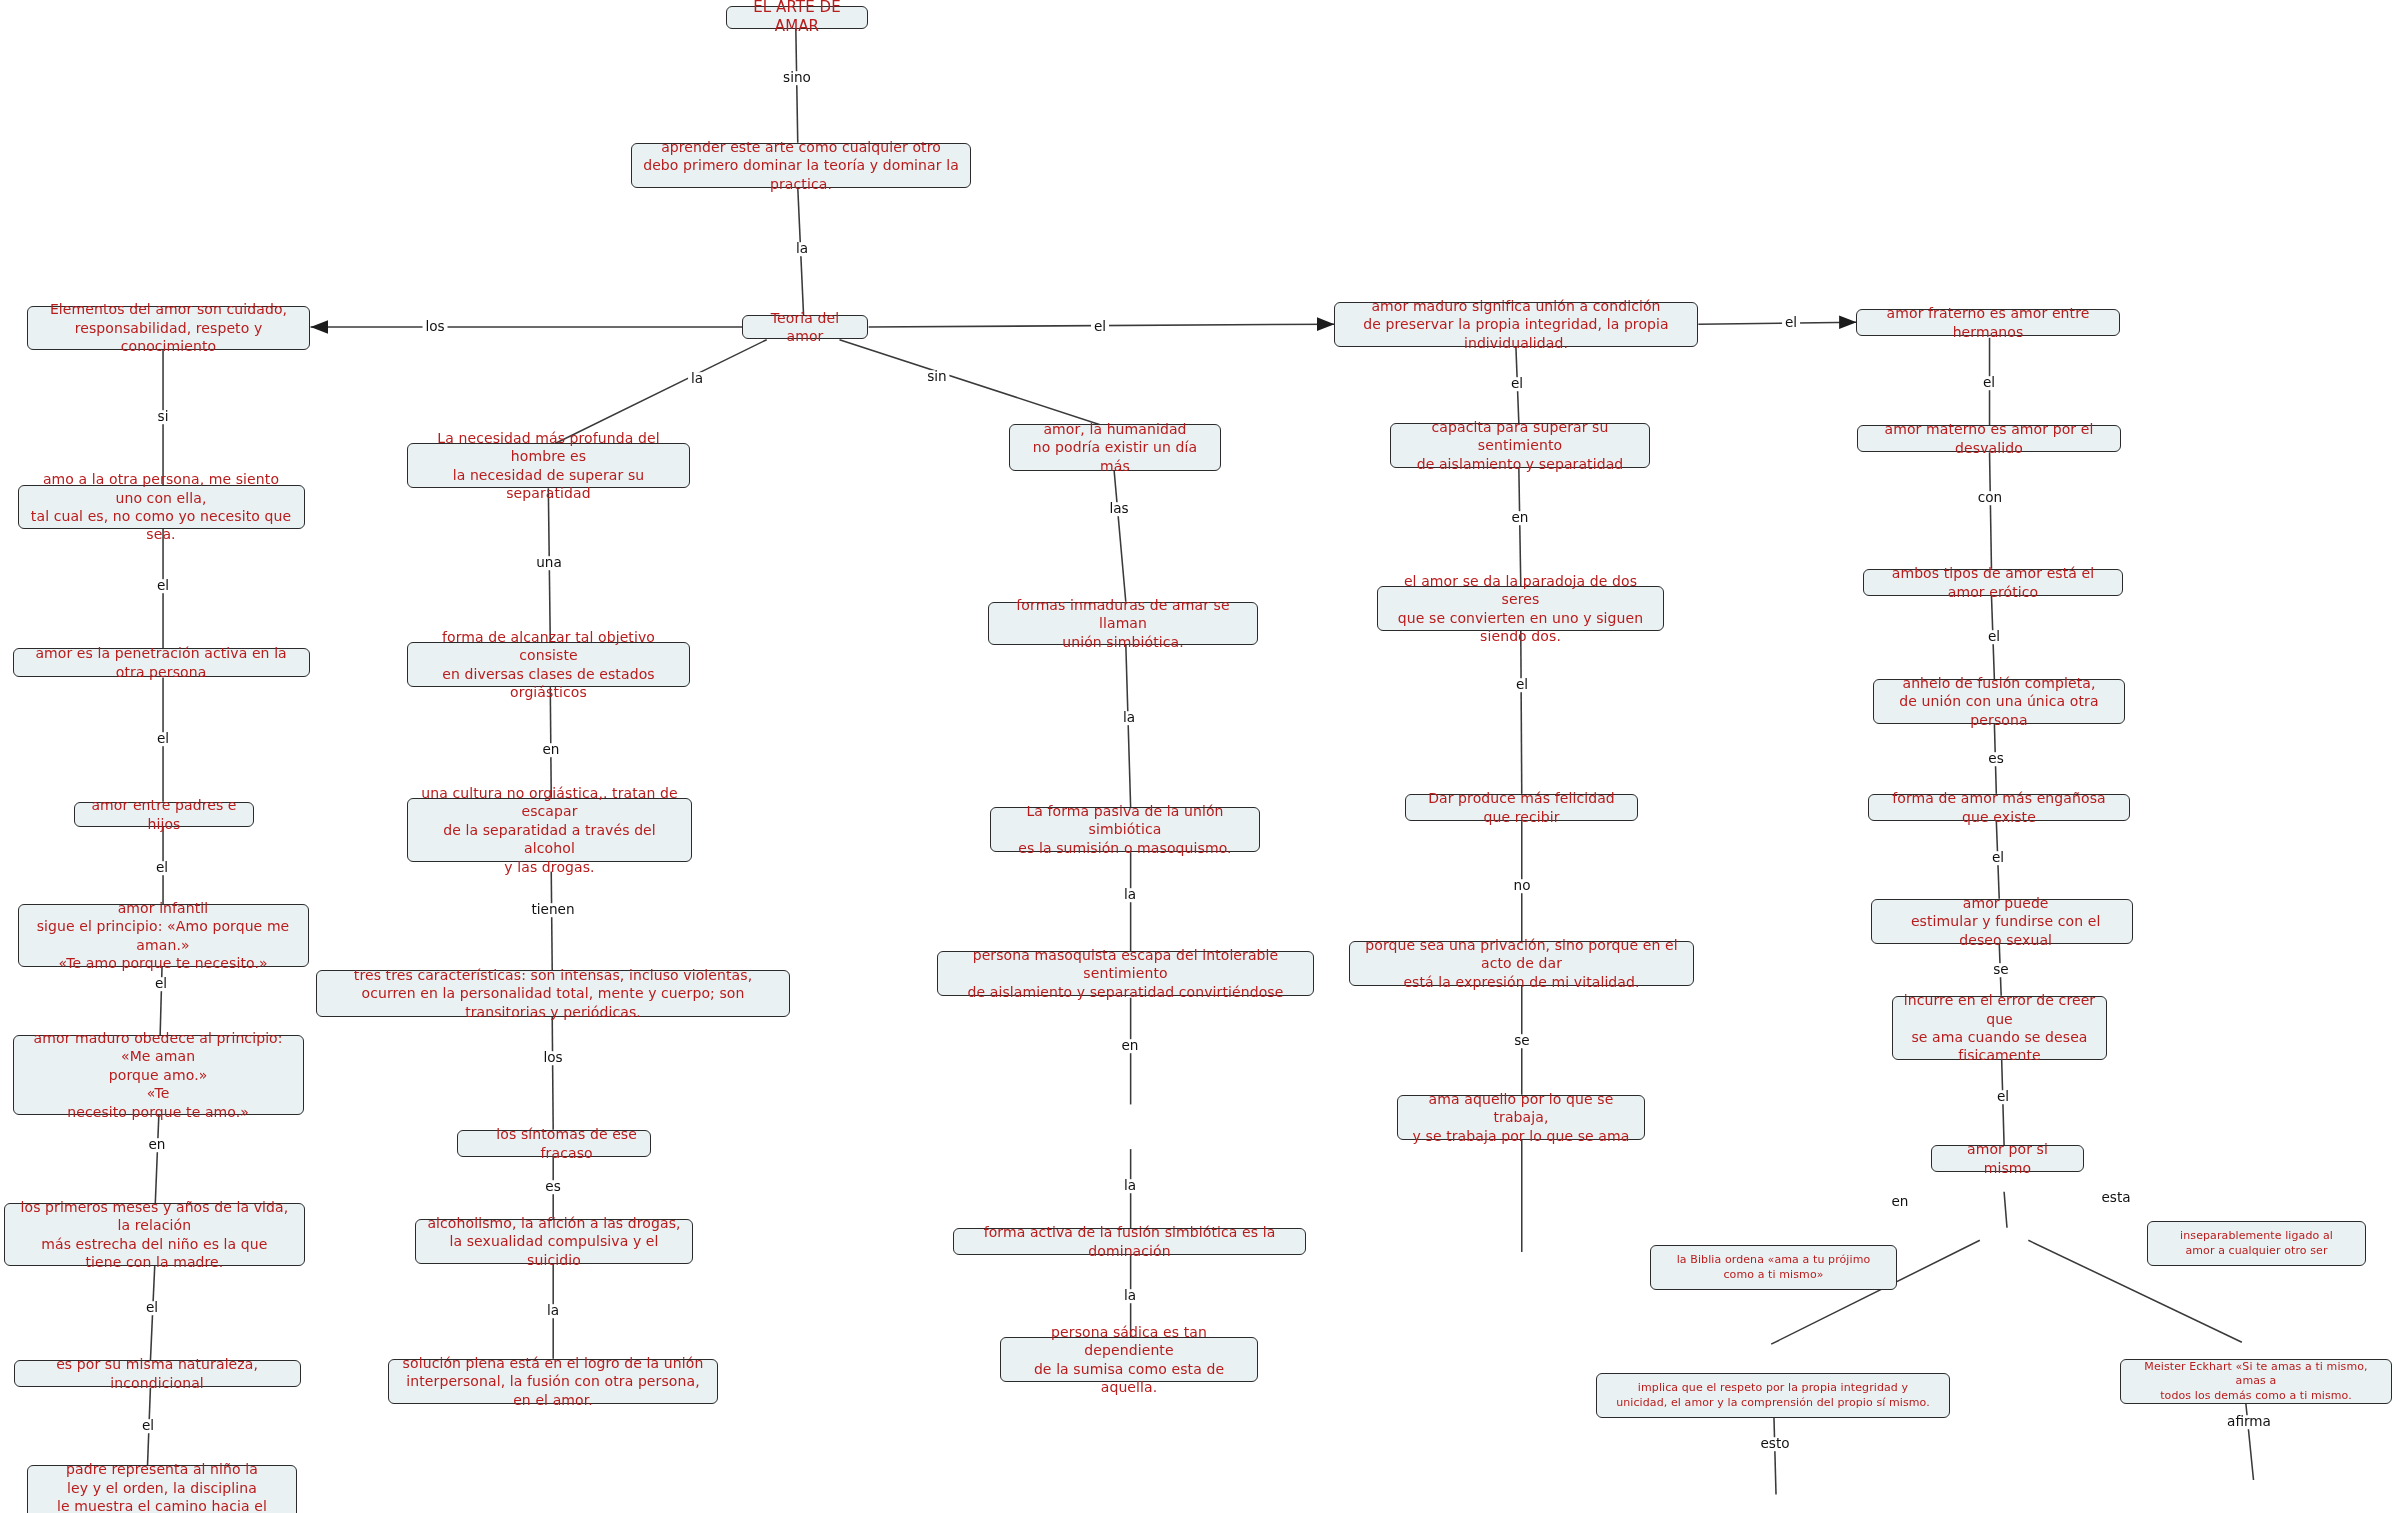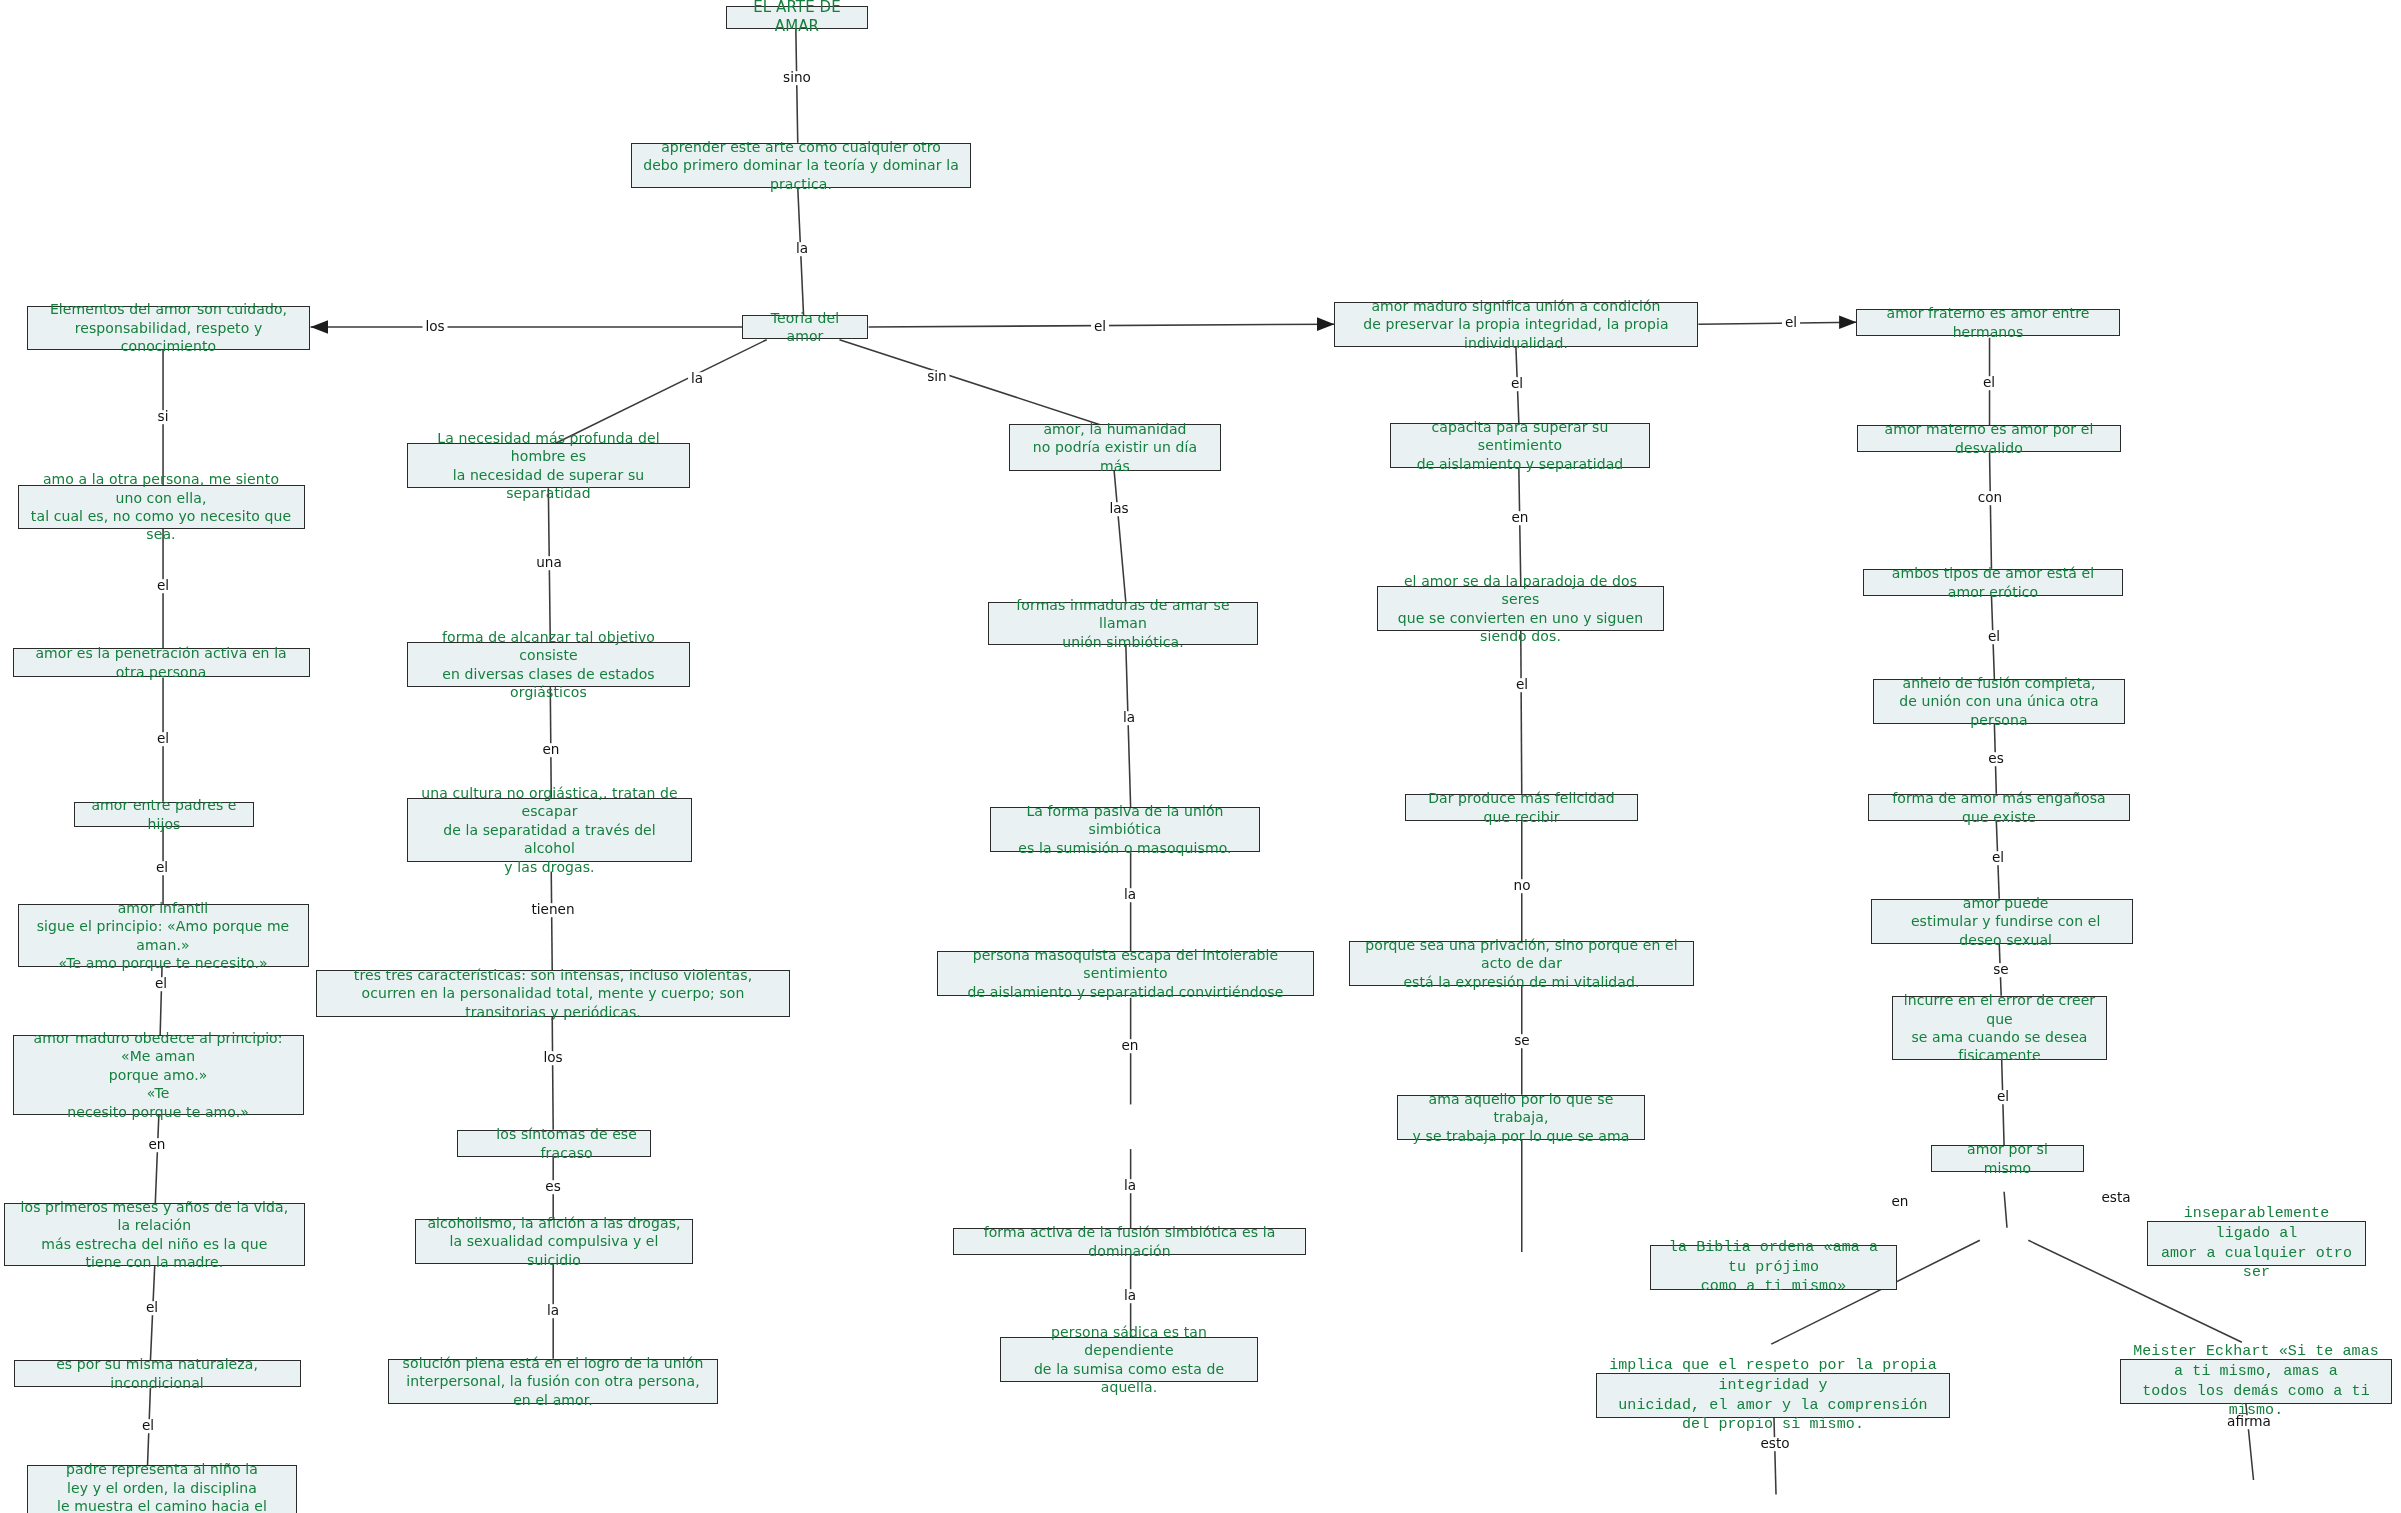--- a/index.html
+++ b/index.html
@@ -26,38 +26,37 @@
   #edges line, #edges path {
     stroke: #3a3a3a;
     stroke-width: 1.6;
     fill: none;
   }
   .node {
     position: absolute;
     box-sizing: border-box;
     background: #e9f1f3;
     border: 1.5px solid #2b2b2b;
-    border-radius: 0;
-    color: #15803d;
+    border-radius: 6px;
+    color: #b91c1c;
     font-size: 14px;
     line-height: 1.32;
     text-align: center;
     padding: 4.9px 9.7px;
     display: flex;
     align-items: center;
     justify-content: center;
     white-space: pre-line;
     letter-spacing: 0.1px;
   }
   .node.root {
     font-size: 15px;
   }
   .node.small {
-    font-size: 15px;
-    font-family: Liberation Mono, monospace;
+    font-size: 11px;
   }
   .linklabel {
     position: absolute;
     font-size: 13.6px;
     color: #111111;
     background: #ffffff;
     padding: 0 2.9px;
     white-space: nowrap;
     transform: translate(-50%, -50%);
     line-height: 1;

